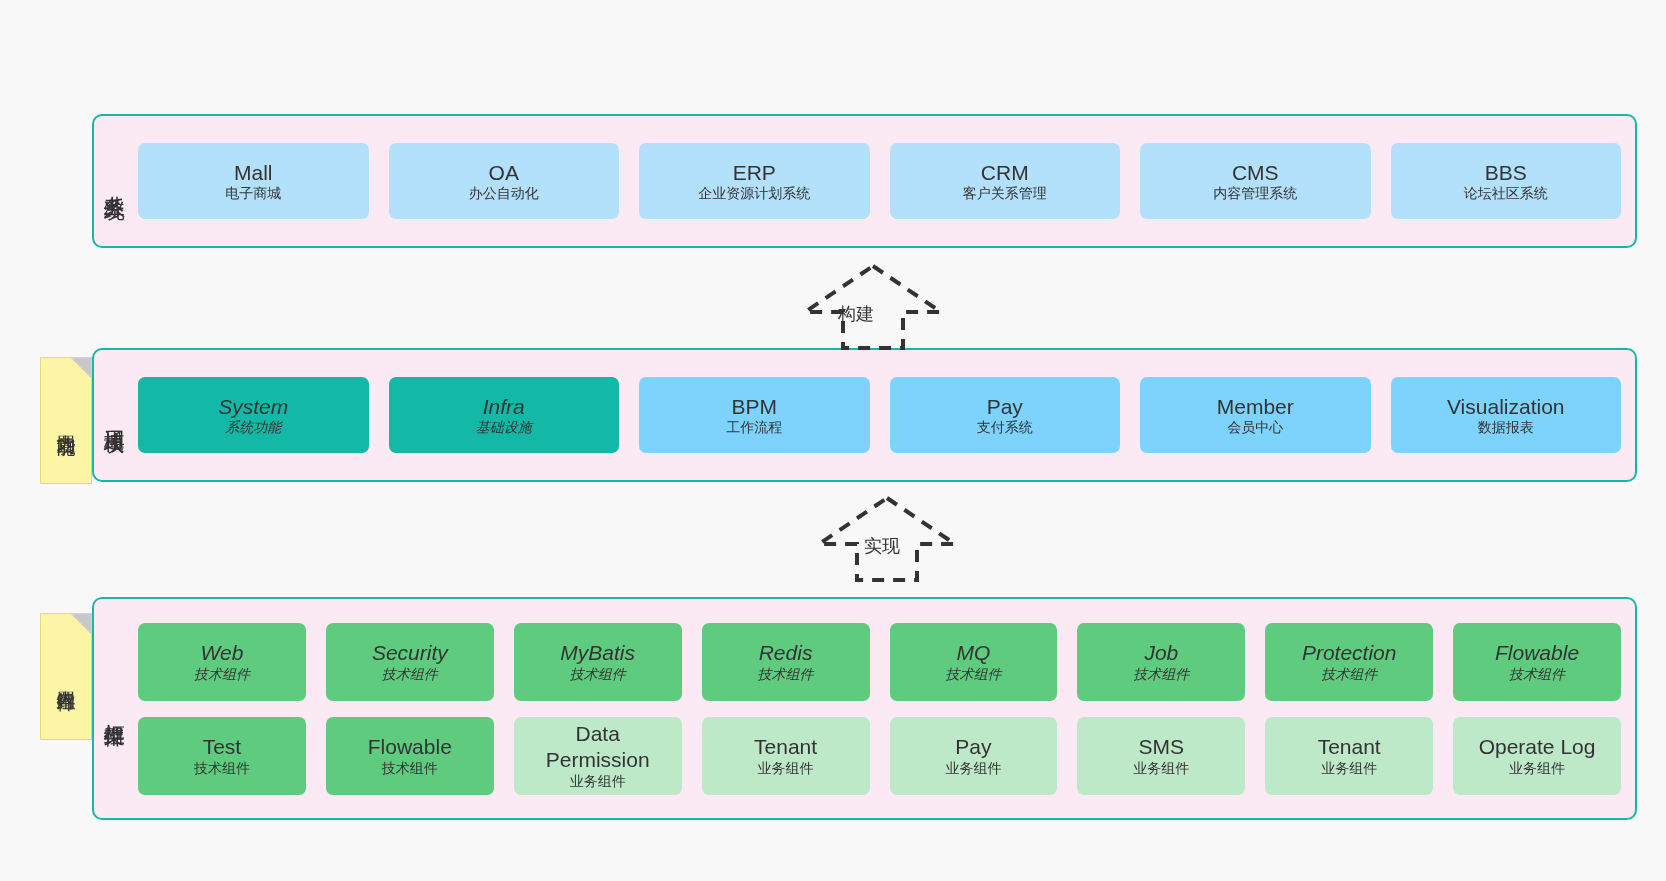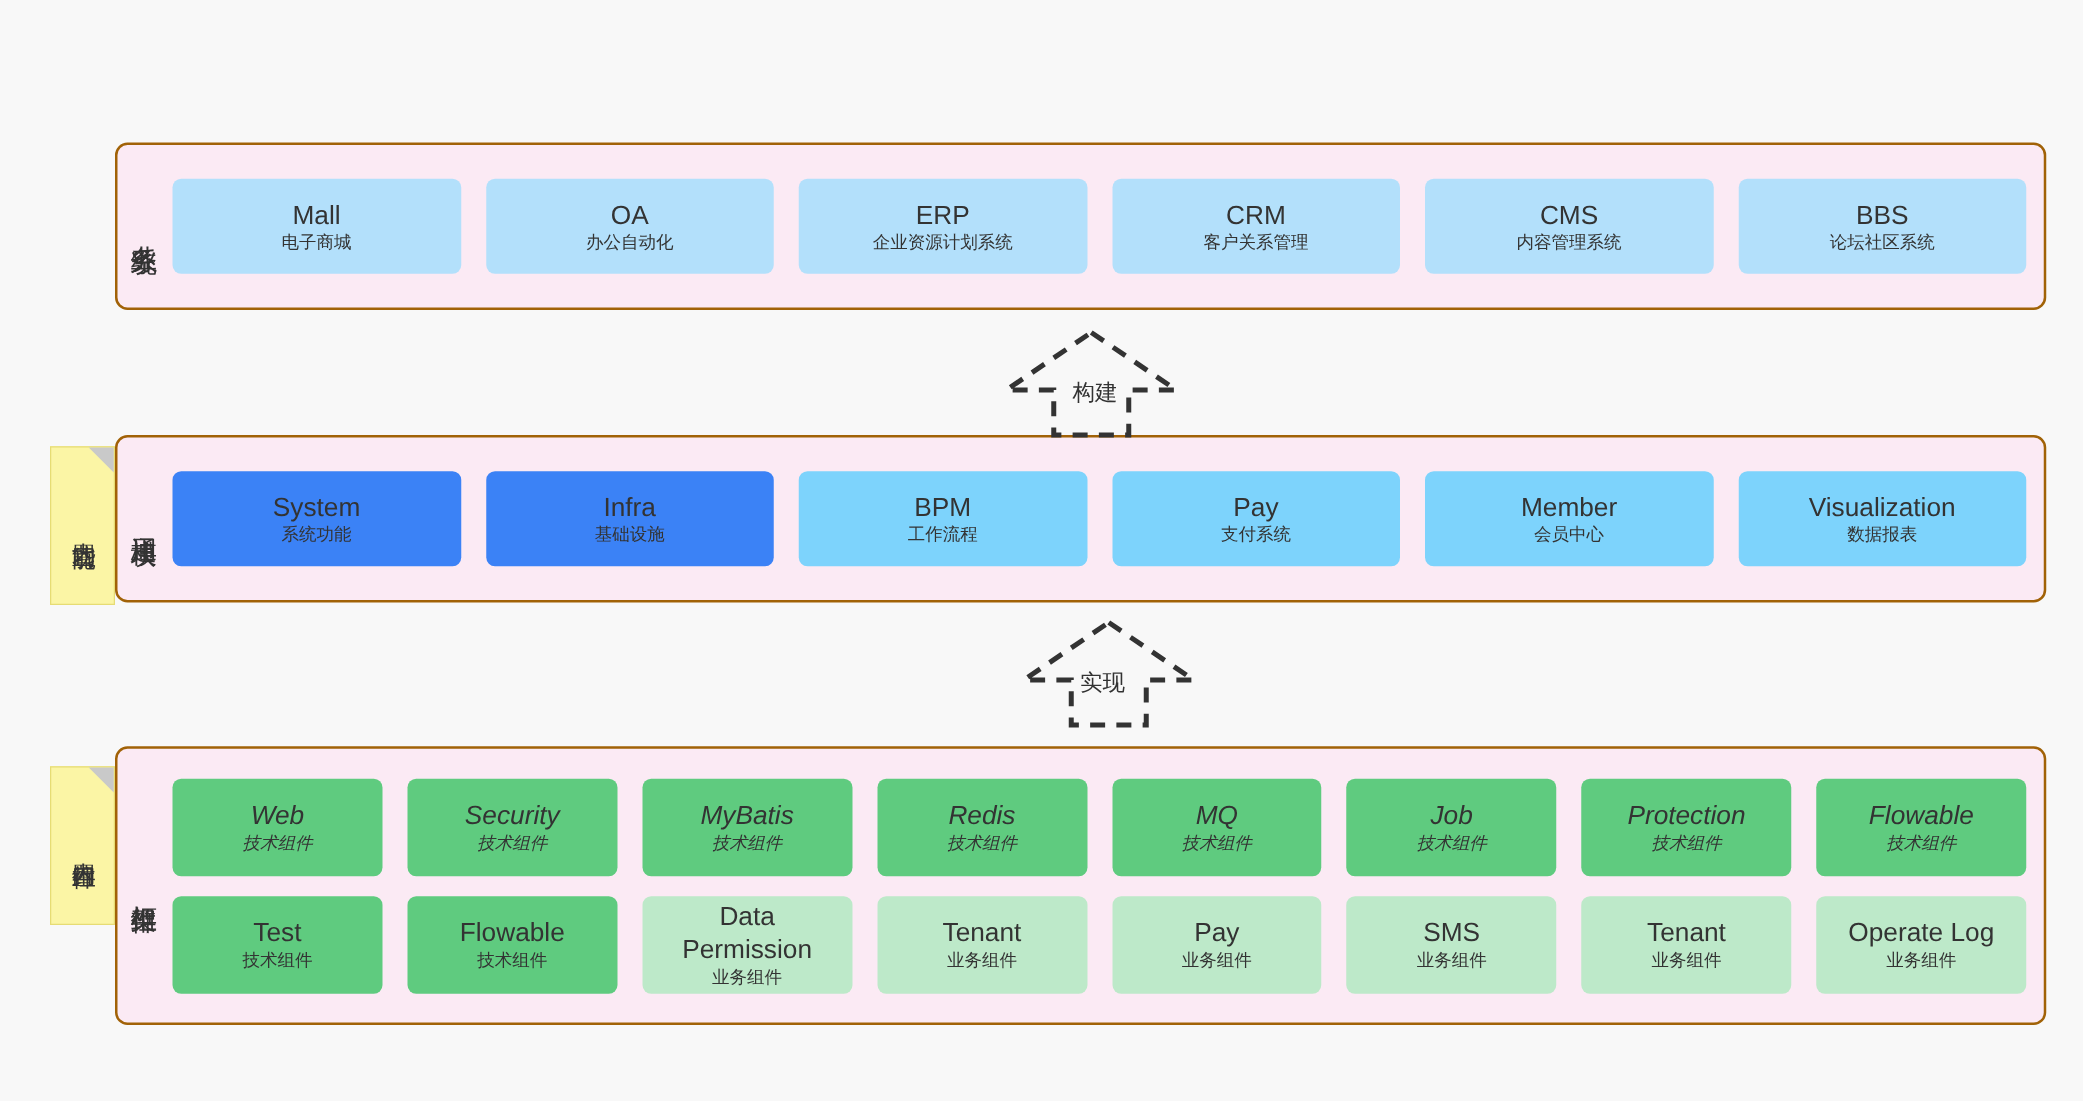--- a/index.html
+++ b/index.html
@@ -13,21 +13,21 @@
     font-family: "Liberation Sans", "DejaVu Sans", sans-serif;
     color: #333333;
     overflow: hidden;
     position: relative;
   }
 
   
   .layer {
     position: absolute;
     background: #fbeaf4;
-    border: 2px solid #a16207;
+    border: 2px solid #14b8a6;
     border-radius: 10px;
     box-sizing: border-box;
     display: flex;
     align-items: stretch;
   }
 
   
   .layer-label {
     flex: 0 0 auto;
     width: 40px;
@@ -77,21 +77,21 @@
     color: #333333;
     white-space: nowrap;
   }
   .node .n-en.wrap { white-space: normal; }
   .node .n-cn {
     font-size: 14px;
     color: #333333;
   }
 
   .blue      { background: #b3e0fb; }
-  .red       { background: #3b82f6; }
+  .red       { background: #14b8a6; font-style: italic; }
   .pink      { background: #7dd3fc; }
   .green     { background: #5fcb7f; }
   .lightgreen{ background: #bde9c9; }
 
   
   .note {
     position: absolute;
     background: #fbf5a5;
     border: 1px solid #e6dc74;
     box-sizing: border-box;
@@ -165,21 +165,21 @@
         <span class="n-cn">论坛社区系统</span>
       </div>
     </div>
   </div>
 </div>
 
 <div class="arrow" style="left:798px; top:262px; width:150px; height:88px;">
   <svg width="150" height="88" viewBox="0 0 150 88" fill="none">
     <path d="M75 4 L143 50 L105 50 L105 86 L45 86 L45 50 L7 50 Z" stroke="#333333" stroke-width="4" stroke-dasharray="12 9" fill="none" stroke-linejoin="miter"></path>
   </svg>
-  <span class="arrow-label" style="left:60px; top:40px;text-align:center;">构建</span>
+  <span class="arrow-label" style="left:40px; top:40px;text-align:center;">构建</span>
 </div>
 
 <div class="note" style="left:40px; top:357px; width:52px; height:127px;">
   <span>内置功能</span>
 </div>
 <div class="layer" id="layer-1" style="left:92px; top:348px; width:1545px; height:134px;">
   <div class="layer-label">通用模块</div>
   <div class="layer-body">
     <div class="row" style="height:76px;">
       <div class="node red">

